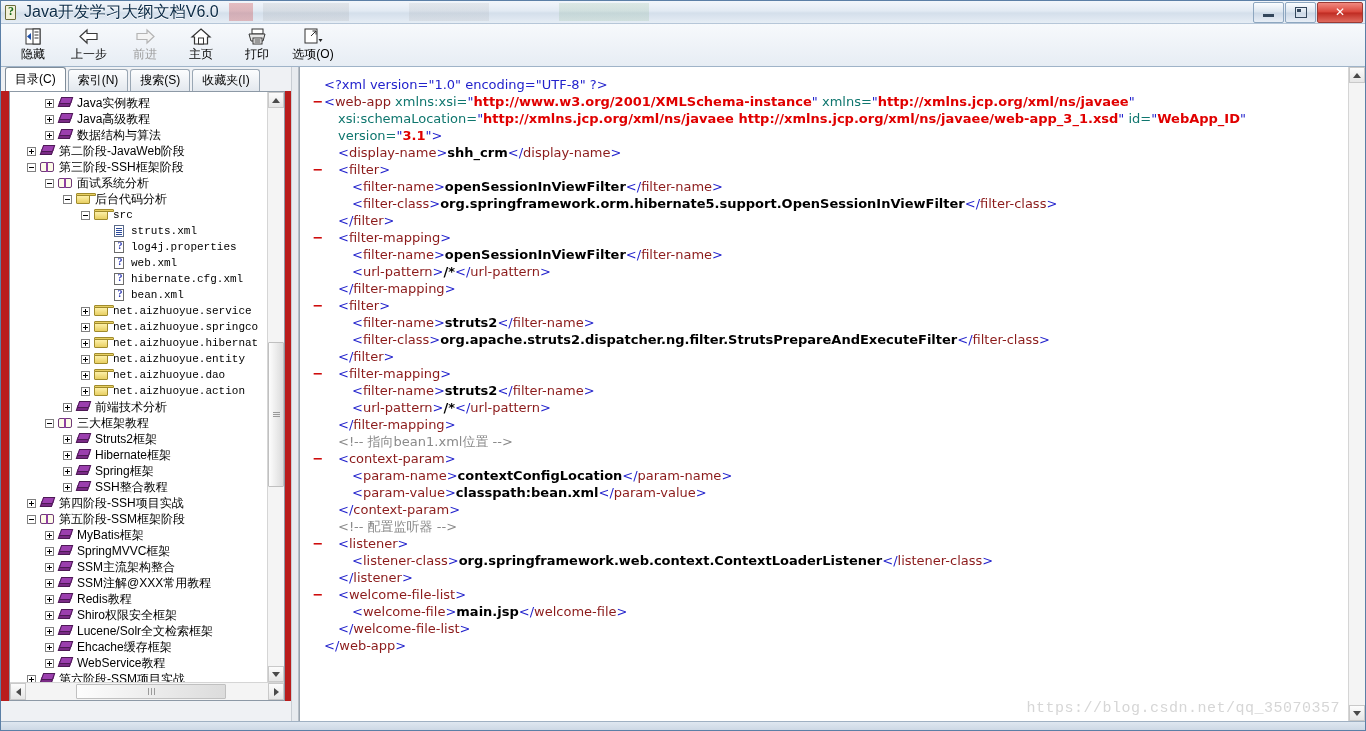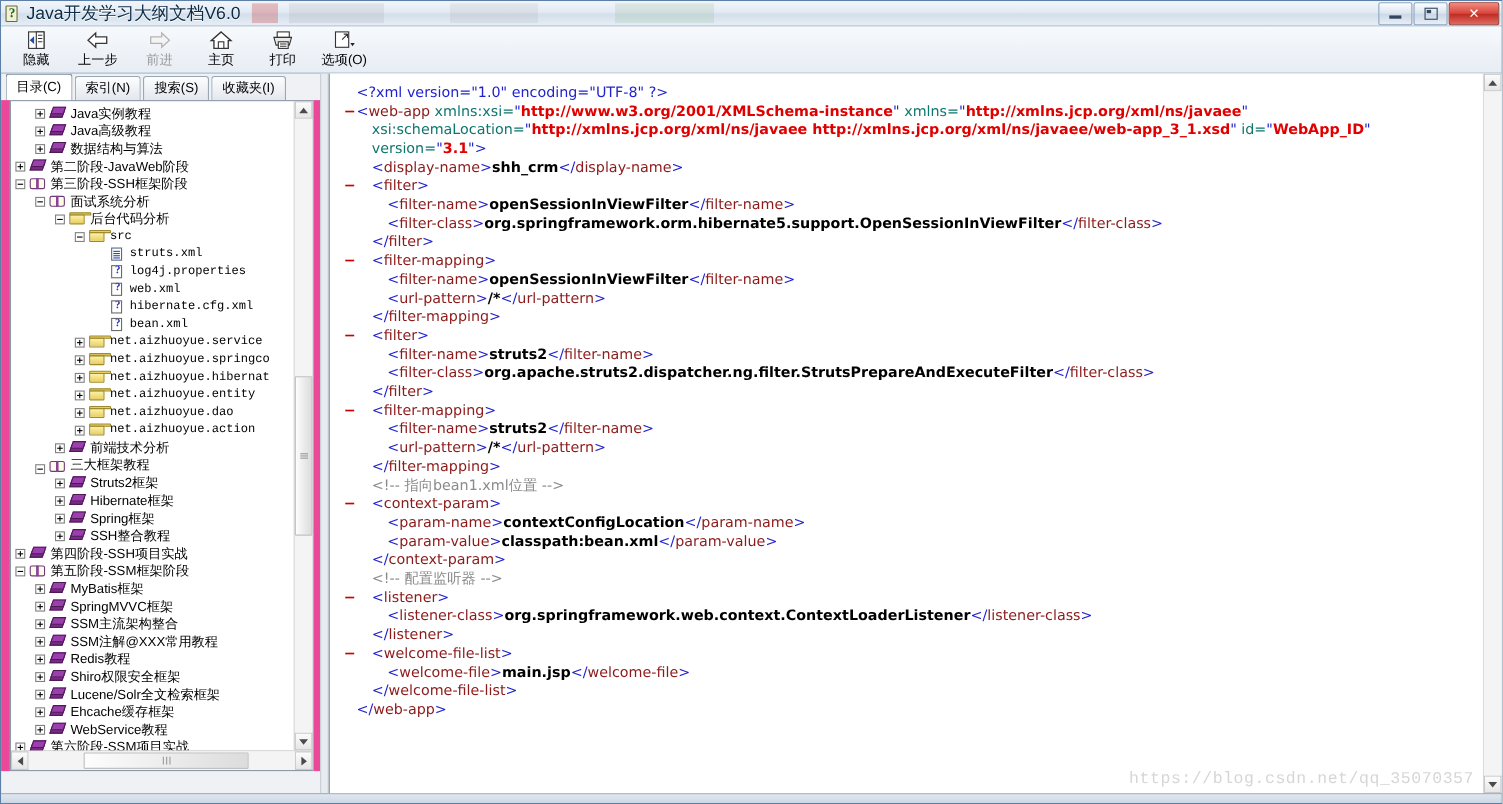--- a/index.html
+++ b/index.html
@@ -85,21 +85,21 @@
   .tbtn .lbl{font-size:12px;color:#000;line-height:13px;margin-top:1px;white-space:nowrap;}
   .tbtn.disabled .lbl{color:#9b9b9b;}
   .tbico{height:21px;display:flex;align-items:center;justify-content:center;}
 
   
   .body{flex:1;display:flex;min-height:0;background:#eceff3;}
 
   
   .leftpane{
     width:290px;flex:0 0 290px;display:flex;flex-direction:column;min-height:0;
-    background:#ec4899;
+    background:#b91c1c;
   }
   .tabs{
     height:24px;flex:0 0 24px;display:flex;align-items:flex-end;
     padding-left:4px;background:#eff1f4;
   }
   .tab{
     height:21px;line-height:20px;padding:0 9px;margin-right:2px;
     font-size:12px;color:#000;
     border:1px solid #9aa7b4;border-bottom:none;
     border-radius:3px 3px 0 0;
@@ -112,21 +112,21 @@
     font-weight:normal;
   }
   .treewrap{
     flex:1;margin:0 6px 0 8px;min-height:0;
     border:1px solid #8d99a6;background:#fff;
     display:flex;flex-direction:column;
   }
   .treeinner{flex:1;display:flex;min-height:0;}
   .tree{
     flex:1;overflow:hidden;position:relative;
-    padding:3px 0 0 0;
+    padding:3px 0 0 13px;
     font-family:"Liberation Sans","DejaVu Sans",sans-serif;
   }
   .node{
     height:16px;display:flex;align-items:center;white-space:nowrap;cursor:default;
   }
   .node .exp{
     width:9px;height:9px;margin-right:3px;flex:0 0 9px;
     border:1px solid #808080;background:#fff;position:relative;box-sizing:border-box;
   }
   .node .exp:before{
@@ -493,21 +493,21 @@
                 <span class="txt mono">net.aizhuoyue.action</span>
               </div>
               <div class="node" style="padding-left: 40px;">
                 <span class="exp plus"></span>
                 <span class="ic ic-book">
                   <span class="b1"></span>
                   <span class="b2"></span>
                 </span>
                 <span class="txt">前端技术分析</span>
               </div>
-              <div class="node" style="padding-left: 22px; align-items: flex-end;">
+              <div class="node" style="padding-left: 22px;">
                 <span class="exp "></span>
                 <span class="ic ic-openbook">
                   <span class="p1"></span>
                   <span class="p2"></span>
                   <span class="sp"></span>
                 </span>
                 <span class="txt">三大框架教程</span>
               </div>
               <div class="node" style="padding-left: 40px;">
                 <span class="exp plus"></span>

